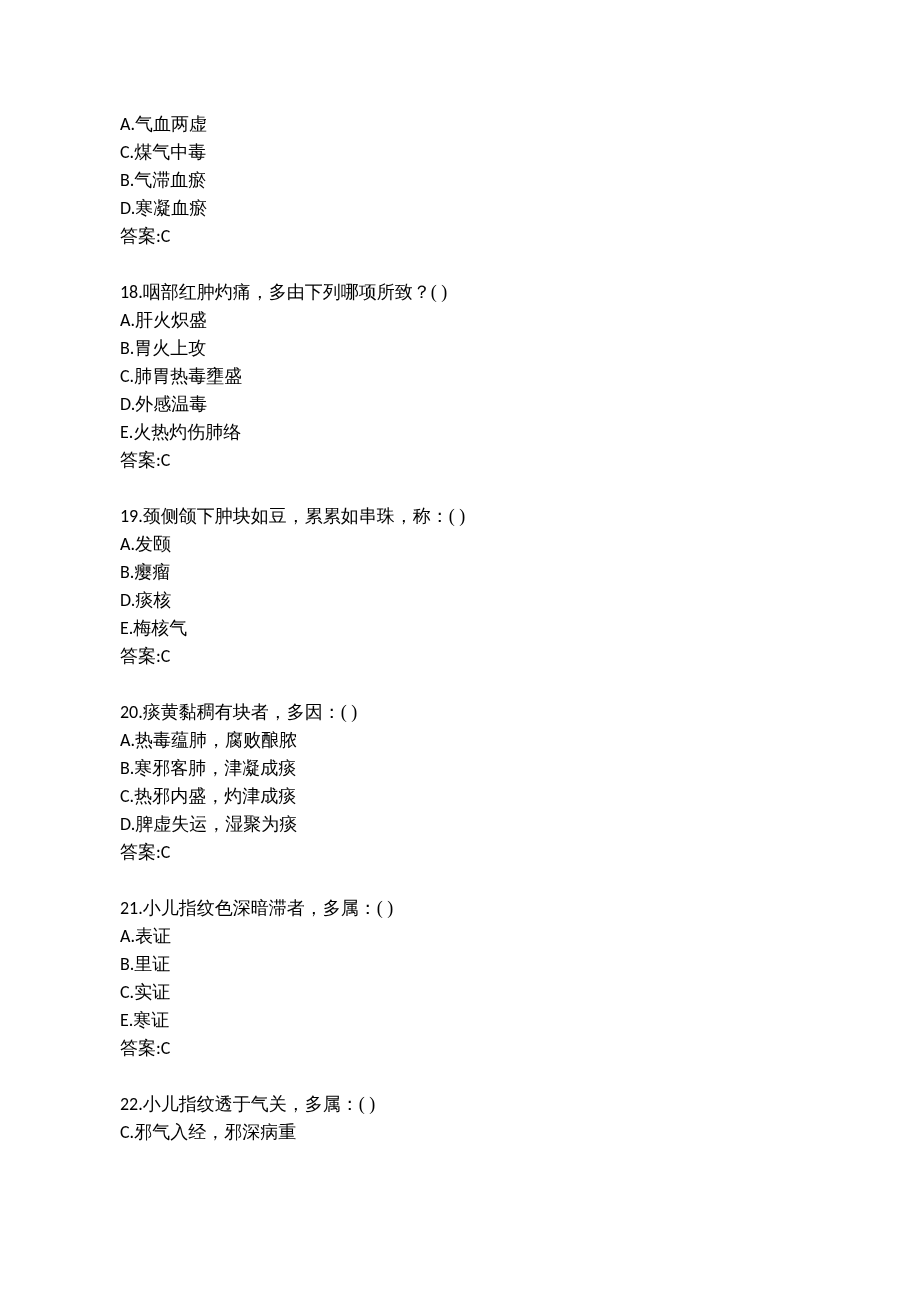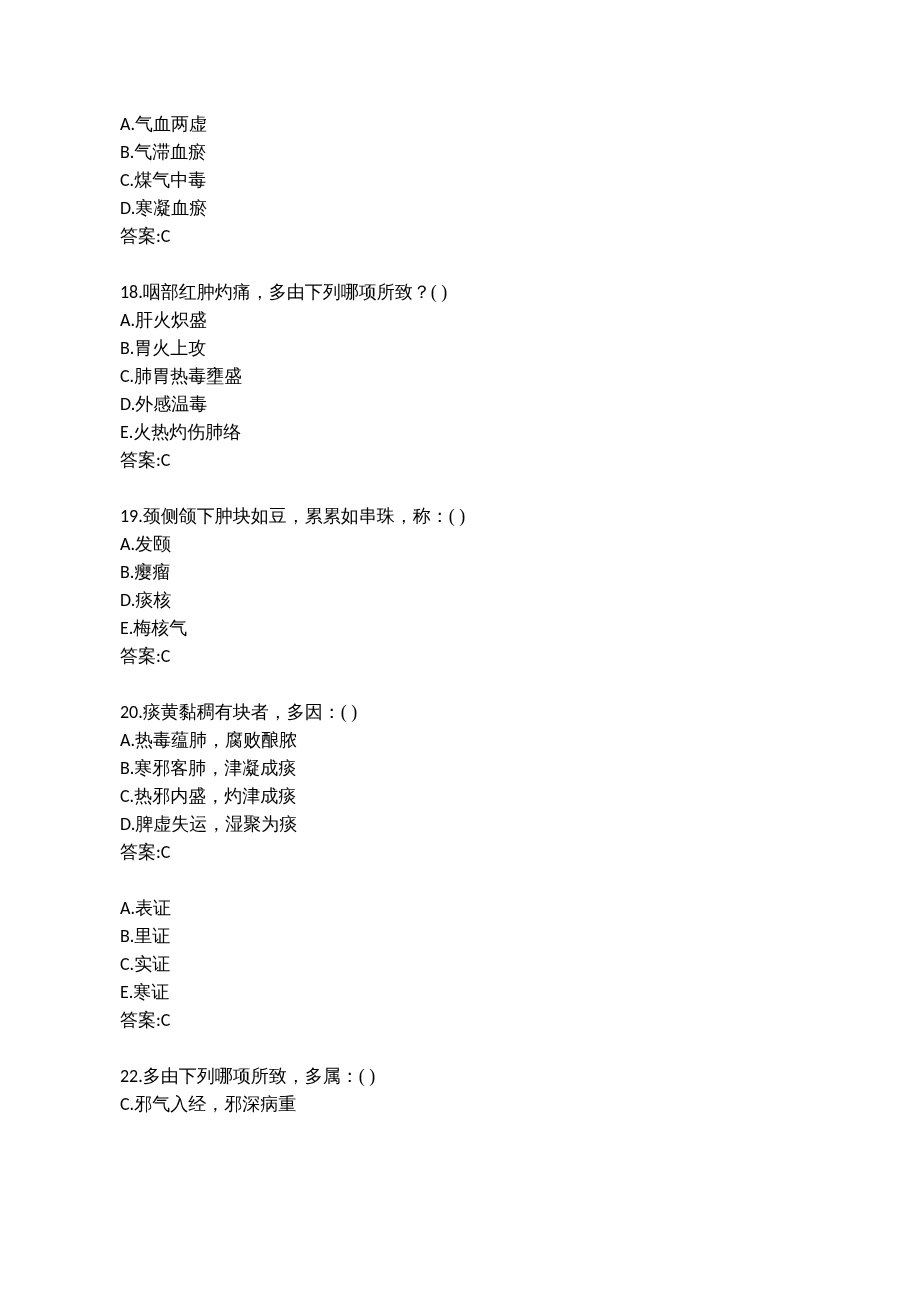--- a/index.html
+++ b/index.html
@@ -24,22 +24,22 @@
   .spacer {
     height: 28px;
   }
 </style>
 </head>
 <body>
 
 <div class="page">
 
   <div class="line"><span class="letter">A</span><span class="letter">.</span><span>气血两虚</span></div>
+  <div class="line"><span class="letter">C</span><span class="letter">.</span><span>煤气中毒</span></div>
   <div class="line"><span class="letter">B</span><span class="letter">.</span><span>气滞血瘀</span></div>
-  <div class="line"><span class="letter">C</span><span class="letter">.</span><span>煤气中毒</span></div>
   <div class="line"><span class="letter">D</span><span class="letter">.</span><span>寒凝血瘀</span></div>
   <div class="line"><span>答案</span><span class="letter">:</span><span class="letter">C</span></div>
 
   <div class="spacer"></div>
 
   <div class="line"><span class="letter">18</span><span class="letter">.</span><span>咽部红肿灼痛，多由下列哪项所致？( )</span></div>
   <div class="line"><span class="letter">A</span><span class="letter">.</span><span>肝火炽盛</span></div>
   <div class="line"><span class="letter">B</span><span class="letter">.</span><span>胃火上攻</span></div>
   <div class="line"><span class="letter">C</span><span class="letter">.</span><span>肺胃热毒壅盛</span></div>
   <div class="line"><span class="letter">D</span><span class="letter">.</span><span>外感温毒</span></div>
@@ -59,24 +59,25 @@
 
   <div class="line"><span class="letter">20</span><span class="letter">.</span><span>痰黄黏稠有块者，多因：( )</span></div>
   <div class="line"><span class="letter">A</span><span class="letter">.</span><span>热毒蕴肺，腐败酿脓</span></div>
   <div class="line"><span class="letter">B</span><span class="letter">.</span><span>寒邪客肺，津凝成痰</span></div>
   <div class="line"><span class="letter">C</span><span class="letter">.</span><span>热邪内盛，灼津成痰</span></div>
   <div class="line"><span class="letter">D</span><span class="letter">.</span><span>脾虚失运，湿聚为痰</span></div>
   <div class="line"><span>答案</span><span class="letter">:</span><span class="letter">C</span></div>
 
   <div class="spacer"></div>
 
+  <div class="line"><span class="letter">21</span><span class="letter">.</span><span>小儿指纹色深暗滞者，多属：( )</span></div>
   <div class="line"><span class="letter">A</span><span class="letter">.</span><span>表证</span></div>
   <div class="line"><span class="letter">B</span><span class="letter">.</span><span>里证</span></div>
   <div class="line"><span class="letter">C</span><span class="letter">.</span><span>实证</span></div>
   <div class="line"><span class="letter">E</span><span class="letter">.</span><span>寒证</span></div>
   <div class="line"><span>答案</span><span class="letter">:</span><span class="letter">C</span></div>
 
   <div class="spacer"></div>
 
-  <div class="line"><span class="letter">22</span><span class="letter">.</span><span>多由下列哪项所致，多属：( )</span></div>
+  <div class="line"><span class="letter">22</span><span class="letter">.</span><span>小儿指纹透于气关，多属：( )</span></div>
   <div class="line"><span class="letter">C</span><span class="letter">.</span><span>邪气入经，邪深病重</span></div>
 
 </div>
 
 </body></html>

